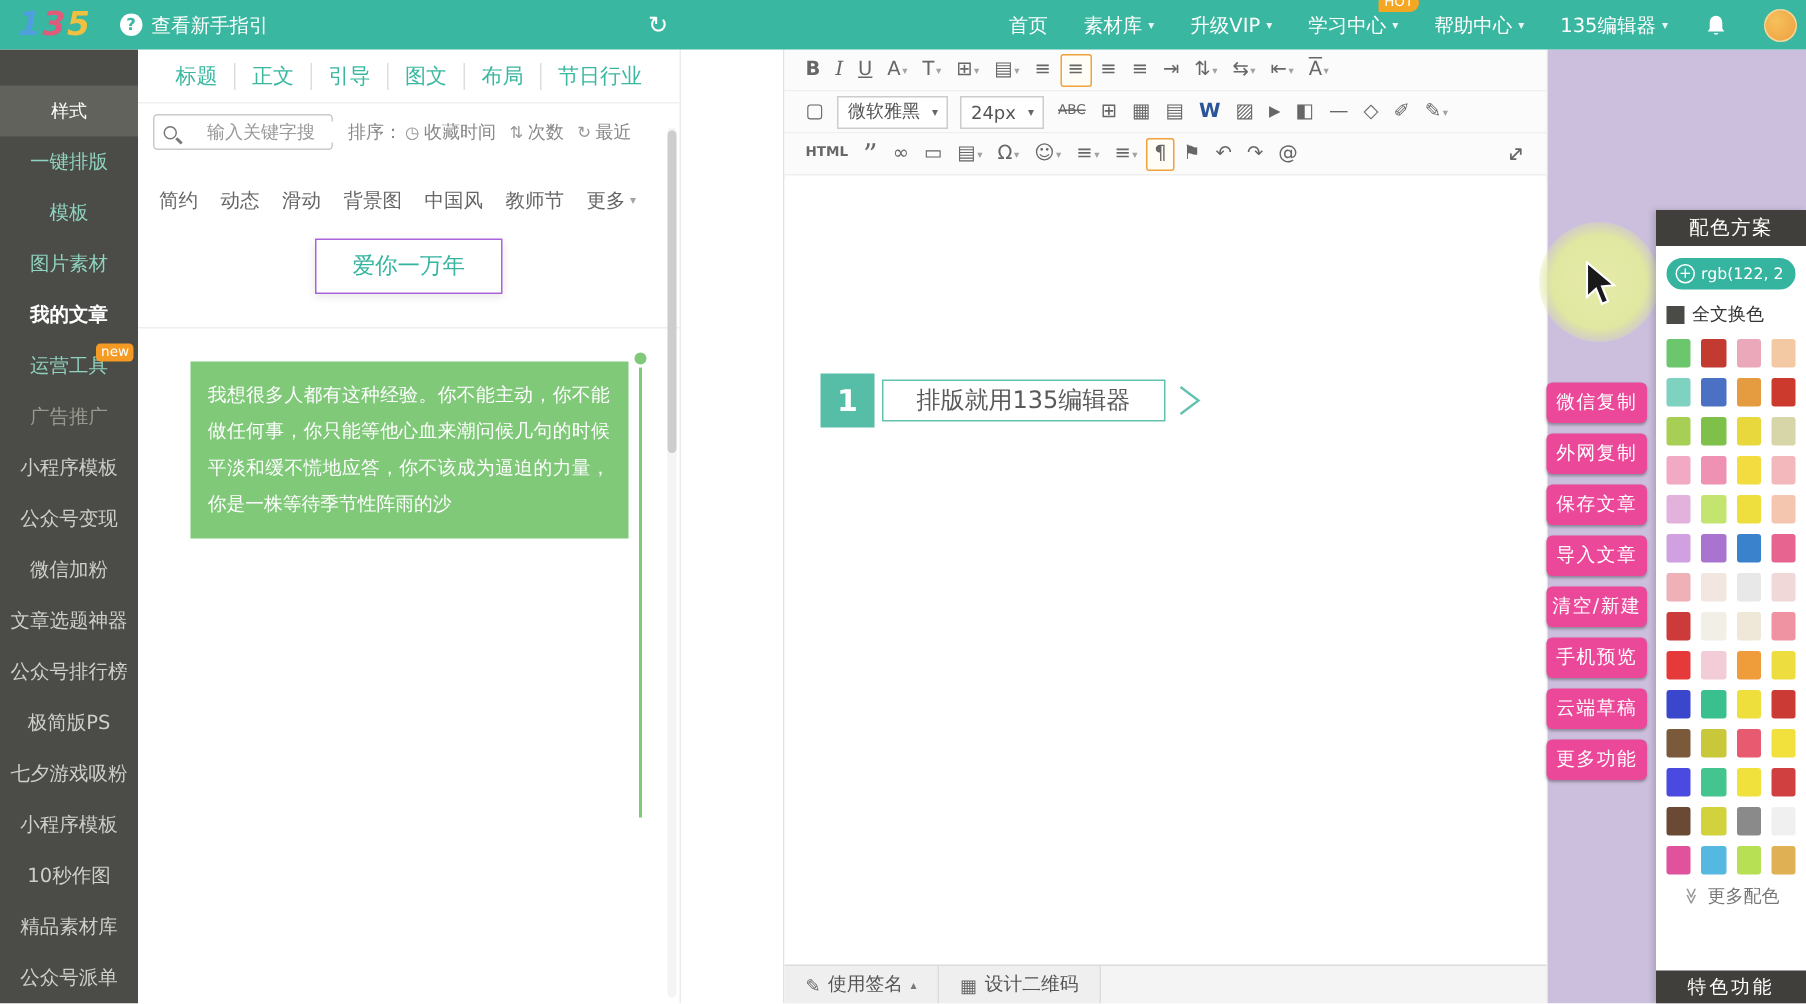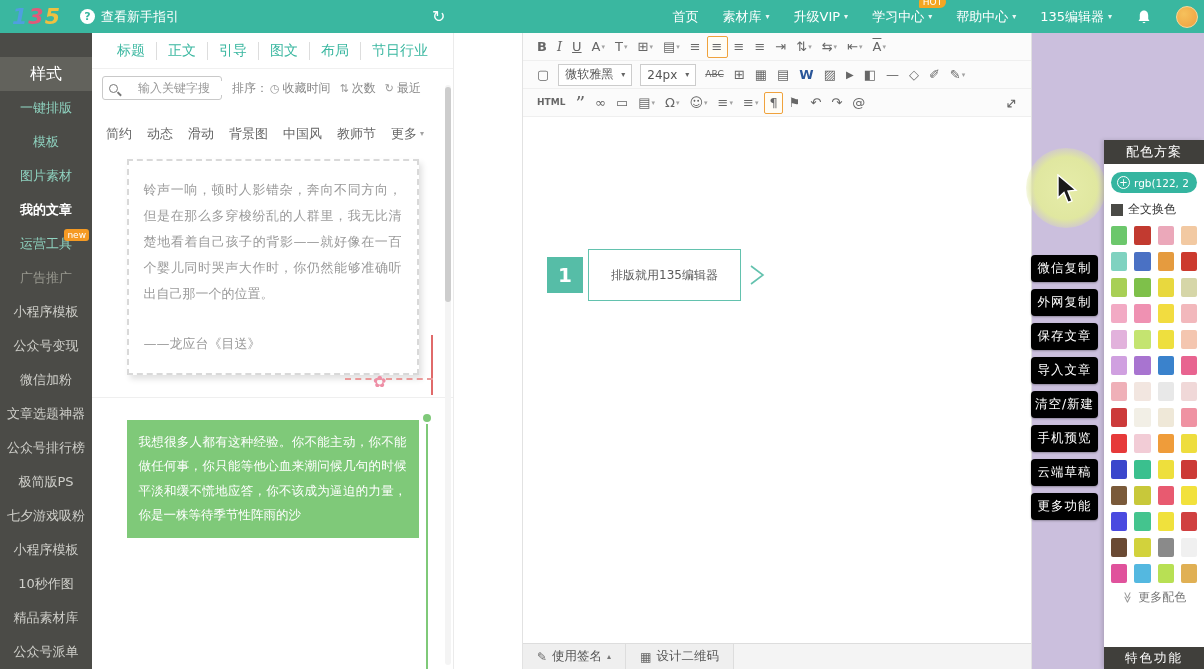--- a/index.html
+++ b/index.html
@@ -15,21 +15,21 @@
   .tb-right { margin-left:auto; display:flex; align-items:center; gap:24px; color:#fff; font-size:13px; padding-right:6px; }
   .tb-menu { position:relative; display:flex; align-items:center; gap:4px; cursor:pointer; white-space:nowrap; }
   .tb-caret { font-size:8px; color:inherit; opacity:.9; }
   .hot-badge { position:absolute; top:-12px; right:-14px; background:#f5a623; color:#fff; font-size:9px; line-height:12px; padding:0 4px; border-radius:6px 6px 6px 1px; }
   .bell { width:16px; height:16px; cursor:pointer; }
   .avatar { width:22px; height:22px; border-radius:50%; background:radial-gradient(circle at 35% 35%, #f6c15c, #ee9f3f); border:1px solid #f8d79a; margin-right:-12px; }
 
   
   .sidebar { position:absolute; top:33px; left:0; width:92px; bottom:0; background:#4b4b47; padding-top:24px; overflow:hidden; }
   .sb-item { height:34px; display:flex; align-items:center; justify-content:center; font-size:13px; color:#cfcfca; position:relative; cursor:pointer; }
-  .sb-item.v-active { background:#62625c; color:#fff; font-size:16px; }
+  .sb-item.v-active { background:#62625c; color:#fff; font-size:12px; }
   .sb-item.v-teal { color:#8fd3c0; }
   .sb-item.v-white { color:#fff; font-weight:bold; }
   .sb-item.v-section { color:#98988f; }
   .sb-badge { position:absolute; top:2px; right:3px; background:#f59a23; color:#fff; font-size:9px; line-height:12px; padding:0 3px; border-radius:3px; }
 
   
   .styles-panel { position:absolute; top:33px; left:92px; width:362px; bottom:0; background:#fff; border-right:1px solid #ebebeb; overflow:hidden; }
   .sp-tabs { height:36px; display:flex; align-items:center; padding:0 14px; font-size:14px; color:#3ab7a0; border-bottom:1px solid #f0f0f0; }
   .sp-tab { padding:0 11px; cursor:pointer; white-space:nowrap; }
   .sp-tab:not(:last-child) { border-right:1px solid #ddd; }
@@ -77,32 +77,32 @@
   .ic-word .tb-glyph { color:#2a5699; font-weight:bold; }
   .ic-html .tb-glyph { font-size:9px; font-weight:bold; }
   .ic-quote .tb-glyph { font-size:19px; line-height:8px; font-family:"DejaVu Serif",serif; }
   .ic-diag .tb-glyph { transform:rotate(-45deg); display:inline-block; font-size:14px; }
   .ic-small .tb-glyph { font-size:10px; }
   .tb-select { display:flex; align-items:center; justify-content:space-between; height:22px; border:1px solid #ccc; background:#fff; padding:0 6px; gap:8px; font-size:12px; color:#555; margin:0 3px; cursor:pointer; white-space:nowrap; }
   .tb-spacer { margin-left:auto; }
   .ed-content { position:absolute; top:86px; left:0; right:0; bottom:26px; background:#fff; overflow:hidden; }
   .ed-heading { display:flex; align-items:center; gap:5px; margin:130px 0 0 24px; }
   .h-num { width:36px; height:36px; background:#56bda7; color:#fff; font-size:20px; font-weight:bold; display:flex; align-items:center; justify-content:center; flex:none; }
-  .h-text { height:52px; border:1px solid #63c2ae; display:flex; align-items:center; padding:12px 22px; font-size:12px; color:#595959; white-space:nowrap; }
+  .h-text { height:28px; border:1px solid #63c2ae; display:flex; align-items:center; padding:12px 22px; font-size:16px; color:#595959; white-space:nowrap; }
   .h-tail { flex:none; margin-left:2px; }
   .statusbar { position:absolute; left:0; right:0; bottom:0; height:26px; background:#f4f4f4; border-top:1px solid #ddd; display:flex; align-items:center; font-size:12.5px; color:#555; }
   .sb-btn { height:100%; display:flex; align-items:center; gap:5px; padding:0 14px; border-right:1px solid #ddd; background:#efefef; cursor:pointer; white-space:nowrap; }
   .sb-ico { font-size:12px; color:#666; }
   .sb-caret-up { font-size:8px; color:#777; }
   .sb-stats { margin-left:auto; padding-right:10px; color:#a9a9a9; font-size:12px; white-space:nowrap; }
 
   
   .right-zone { position:absolute; top:33px; left:1032px; right:0; bottom:0; background:#cbbfdd; }
   .side-buttons { position:absolute; top:255px; left:1031px; width:67px; display:flex; flex-direction:column; gap:7px; z-index:20; }
-  .side-btn { height:27px; background:#000000; color:#fff; font-size:12.5px; display:flex; align-items:center; justify-content:center; border-radius:4px; letter-spacing:1px; box-shadow:0 1px 2px rgba(0,0,0,.3); cursor:pointer; white-space:nowrap; }
+  .side-btn { height:27px; background:#ec4899; color:#fff; font-size:12.5px; display:flex; align-items:center; justify-content:center; border-radius:4px; letter-spacing:1px; box-shadow:0 1px 2px rgba(0,0,0,.3); cursor:pointer; white-space:nowrap; }
   .color-ball { position:absolute; left:1026px; top:148px; width:80px; height:80px; border-radius:50%; background:radial-gradient(circle, #e6eca9 0%, #e0e7a0 55%, rgba(224,231,160,0) 78%); z-index:15; cursor:pointer; }
   .cursor { position:absolute; left:1055px; top:174px; z-index:40; }
 
   
   .color-panel { position:absolute; top:140px; left:1104px; width:100px; bottom:0; background:#fff; box-shadow:-2px 0 4px rgba(0,0,0,.15); z-index:30; }
   .cp-header { height:24px; background:#403f3b; color:#fff; font-size:13px; display:flex; align-items:center; justify-content:center; letter-spacing:1px; cursor:default; }
   .cp-body { padding:8px 7px 0; }
   .rgb-pill { height:21px; background:#35b5a0; border-radius:11px; color:#fff; font-size:10.5px; display:flex; align-items:center; gap:4px; padding:0 6px; margin-bottom:8px; cursor:pointer; white-space:nowrap; overflow:hidden; }
   .plus-circle { width:13px; height:13px; border:1px solid #fff; border-radius:50%; display:flex; align-items:center; justify-content:center; font-size:10px; flex:none; }
   .fullchange { display:flex; align-items:center; gap:5px; font-size:12px; color:#333; margin-bottom:8px; cursor:pointer; }
@@ -318,29 +318,21 @@
 
   <span class="sp-tag">教师节</span>
 </span>
     <span class="more-tag">
       <span>更多</span>
       <span class="tb-caret">▾</span>
     </span>
   </div>
   <div class="sp-list">
     <div class="sp-item">
-      <div class="dashed-wrap">
-        <div class="dashed-box">
-          <div>铃声一响，顿时人影错杂，奔向不同方向，但是在那么多穿梭纷乱的人群里，我无比清楚地看着自己孩子的背影——就好像在一百个婴儿同时哭声大作时，你仍然能够准确听出自己那一个的位置。</div>
-          <div class="attr-line">——龙应台《目送》</div>
-        </div>
-        <span class="red-vline"></span>
-        <span class="red-hline"></span>
-        <span class="flower">✿</span>
-      </div>
+      <span class="love-box">爱你一万年</span>
     </div>
     <div class="sp-item" style="border-bottom:none;">
       <div class="green-wrap">
         <div class="green-box">我想很多人都有这种经验。你不能主动，你不能做任何事，你只能等他心血来潮问候几句的时候平淡和缓不慌地应答，你不该成为逼迫的力量，你是一株等待季节性阵雨的沙</div>
         <span class="green-dot"></span>
         <span class="green-vline"></span>
       </div>
     </div>
   </div>
   <div class="sp-scroll">

